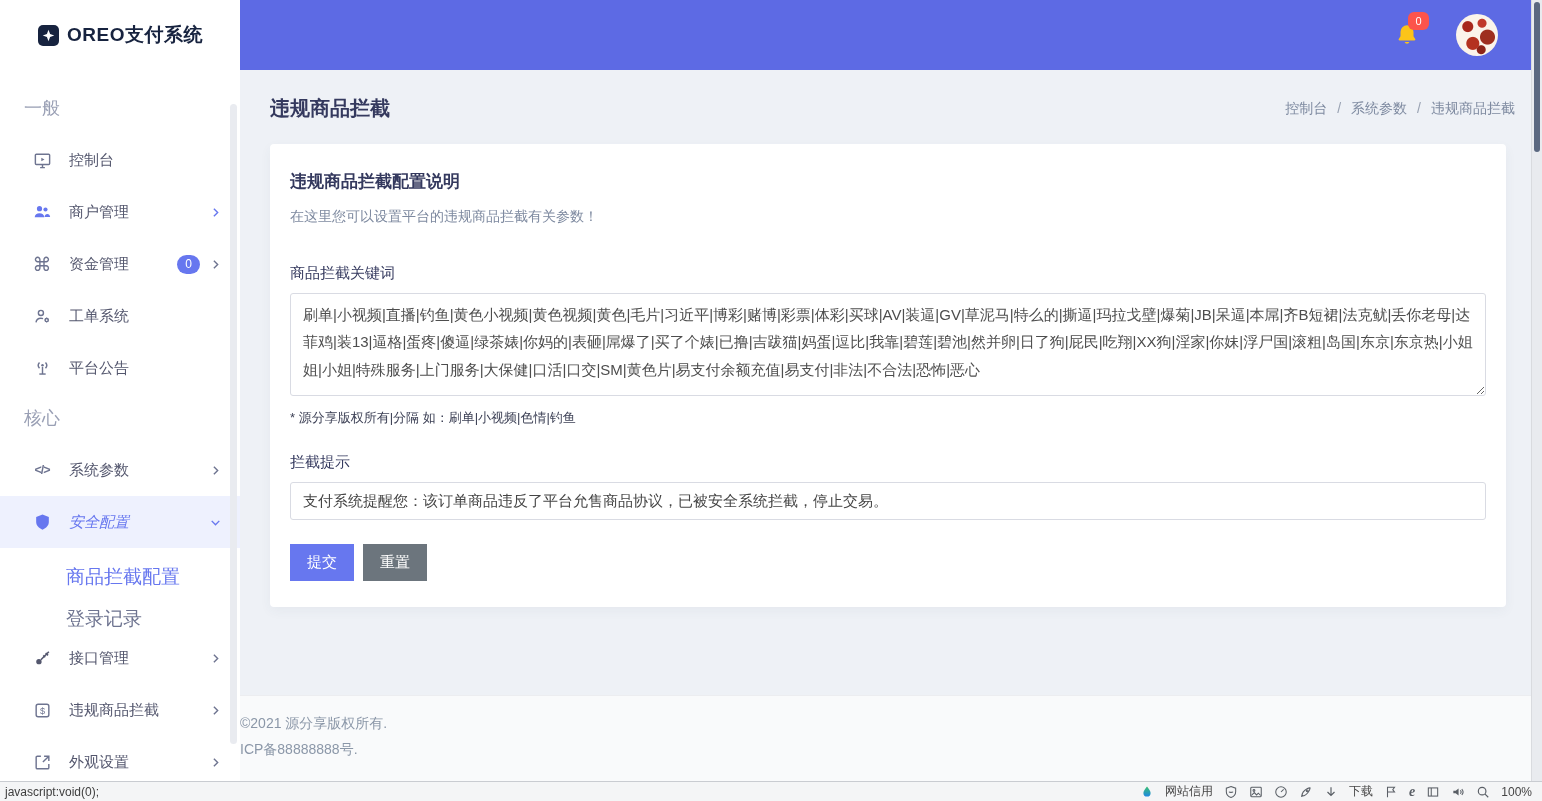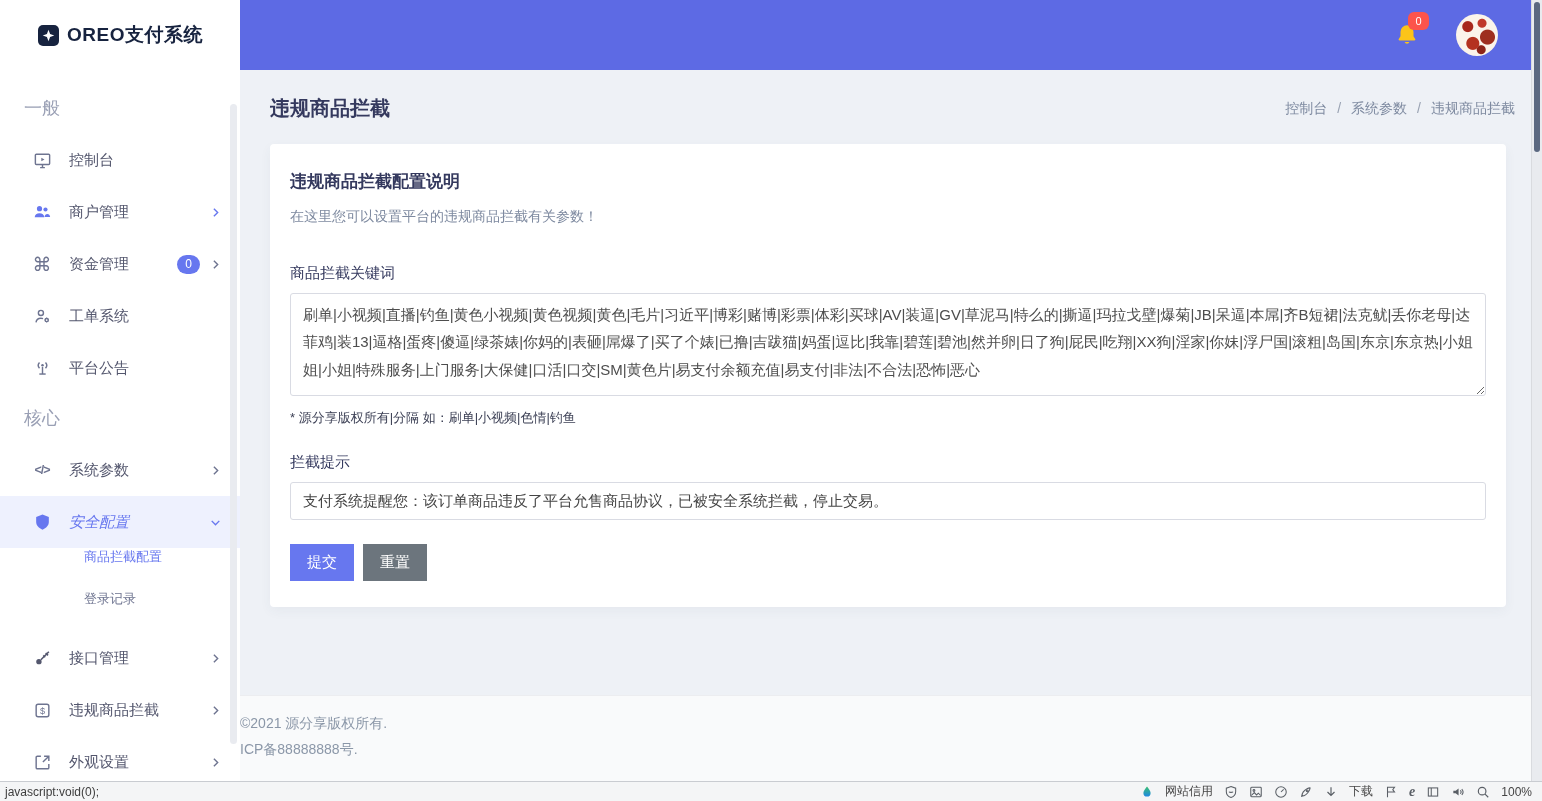--- a/index.html
+++ b/index.html
@@ -14,21 +14,21 @@
   .logo-text { font-size:19px; font-weight:bold; color:#17233f; letter-spacing:.5px; }
   .nav { padding-top:14px; }
   .section-label { padding:12px 24px 14px; font-size:18px; color:#9aa0b5; }
   .item { height:52px; display:flex; align-items:center; padding:0 18px 0 30px; font-size:15px; color:#54576e; cursor:pointer; }
   .item .ic { width:24px; margin-right:15px; display:flex; justify-content:center; align-items:center; color:#6e7490; }
   .item .lbl { flex:1; }
   .badge { background:#6777ef; color:#fff; border-radius:10px; min-width:23px; height:19px; font-size:12px; display:flex; align-items:center; justify-content:center; padding:0 7px; margin-right:9px; }
   .chev { display:flex; align-items:center; color:#6e7490; }
   .chev.blue { color:#6777ef; }
   .item.active { background:#eef1fe; color:#6777ef;font-style:italic; }
-  .subitem { height:42px; display:flex; align-items:flex-start; padding-left:84px; font-size:13px; color:#6e7490; cursor:pointer; }
+  .subitem { height:42px; display:flex; align-items:flex-end; padding-left:66px; font-size:19px; color:#6e7490; cursor:pointer; }
   .subitem.active { color:#6777ef; }
   .cmd-glyph { font-size:19px; line-height:1; }
   .code-glyph { font-size:12.5px; font-weight:bold; letter-spacing:-1px; }
 
   
   .topbar { position:absolute; left:240px; right:0; top:0; height:70px; background:#5d6ae4; display:flex; align-items:center; justify-content:flex-end; gap:36px; padding-right:44px; z-index:2; }
   .bell-wrap { position:relative; width:26px; height:26px; cursor:pointer; }
   .bell-badge { position:absolute; top:-10px; right:-9px; background:#fc544b; color:#fff; font-size:11px; min-width:21px; height:18px; border-radius:6px; display:flex; align-items:center; justify-content:center; }
   .avatar { width:42px; height:42px; border-radius:50%; cursor:pointer;
     background:

